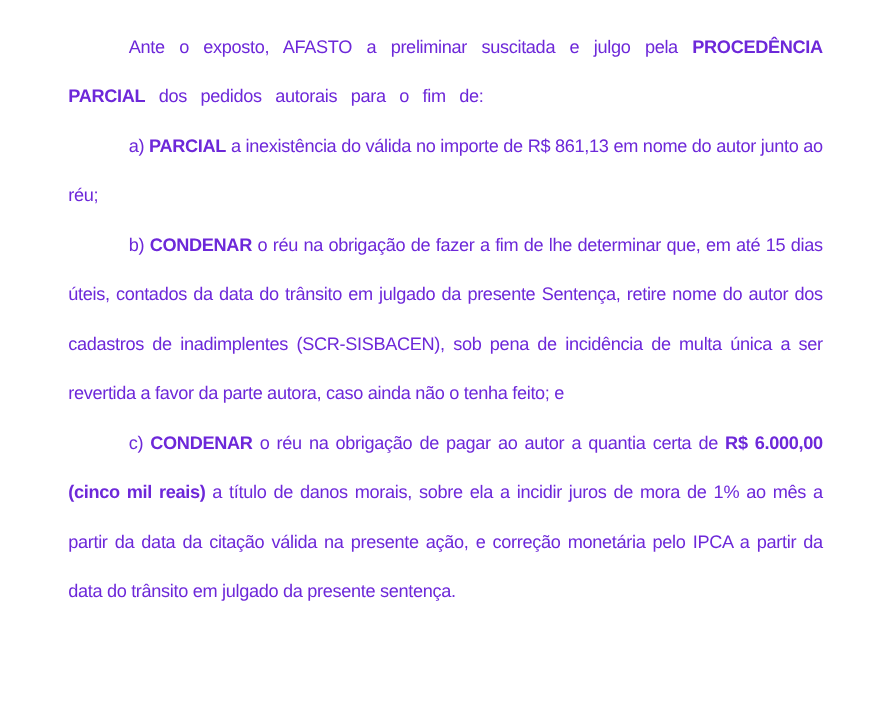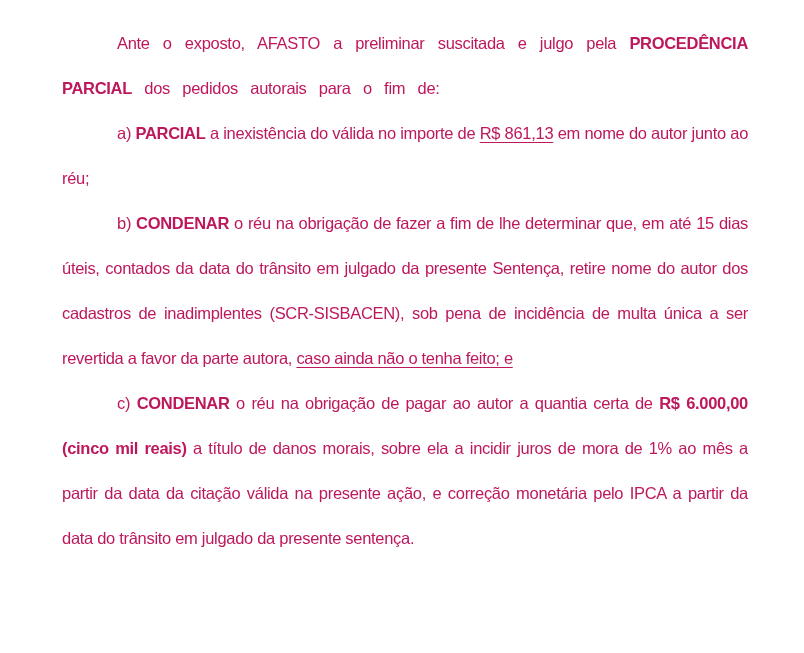--- a/index.html
+++ b/index.html
@@ -13,38 +13,37 @@
       overflow: hidden;
       position: relative;
     }
     .doc {
       position: absolute;
       left: 62px;
       top: 21px;
       width: 686px;
       font-family: "Liberation Sans", sans-serif;
       font-size: 16.5px;
-      color: #be185d;
+      color: #6d28d9;
       line-height: 45px;
       letter-spacing: -0.3px;
     }
     .para {
       margin: 0;
       text-align: justify;
       text-indent: 55px;
       transform-origin: left top;
     }
     .para.first {
       word-spacing: 8px;
     }
     .bold {
       font-weight: bold;
     }
     .ul {
-      text-decoration: underline;
       text-underline-offset: 3px;
     }
   </style>
 </head>
 <body>
 
 <div class="doc">
 
   <p class="para first"><span>Ante o exposto, </span><span>AFASTO</span><span> a preliminar suscitada e julgo pela </span><span class="bold">PROCEDÊNCIA PARCIAL</span><span> dos pedidos autorais para o fim de:</span></p>
 

